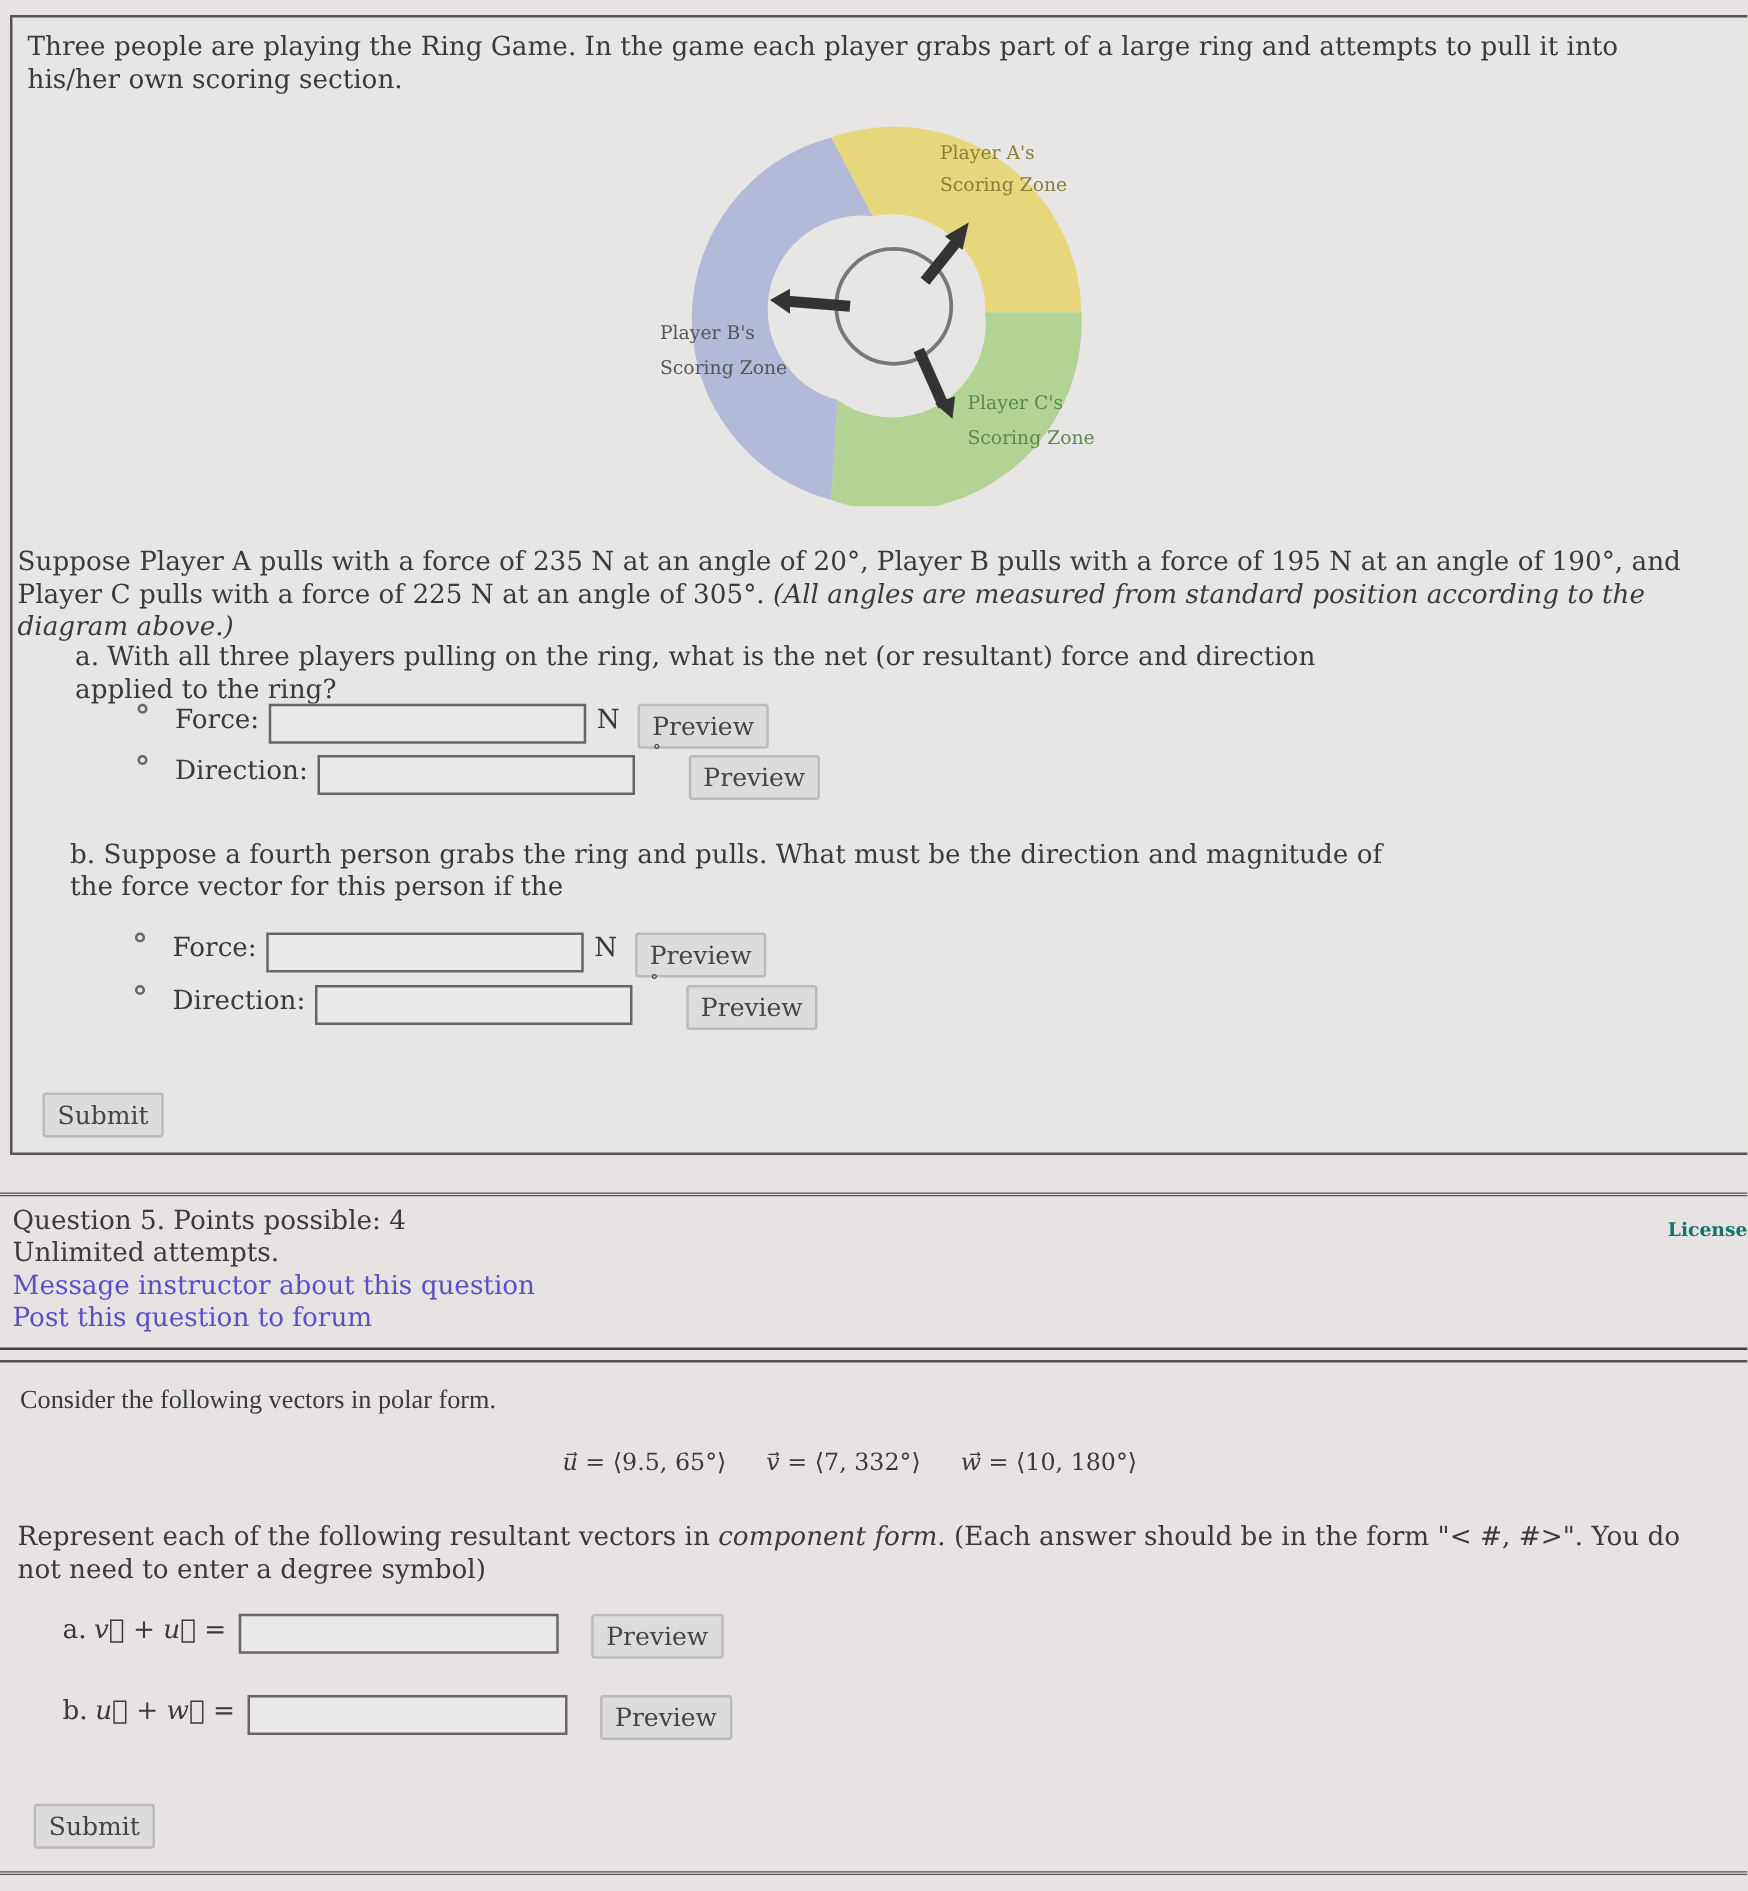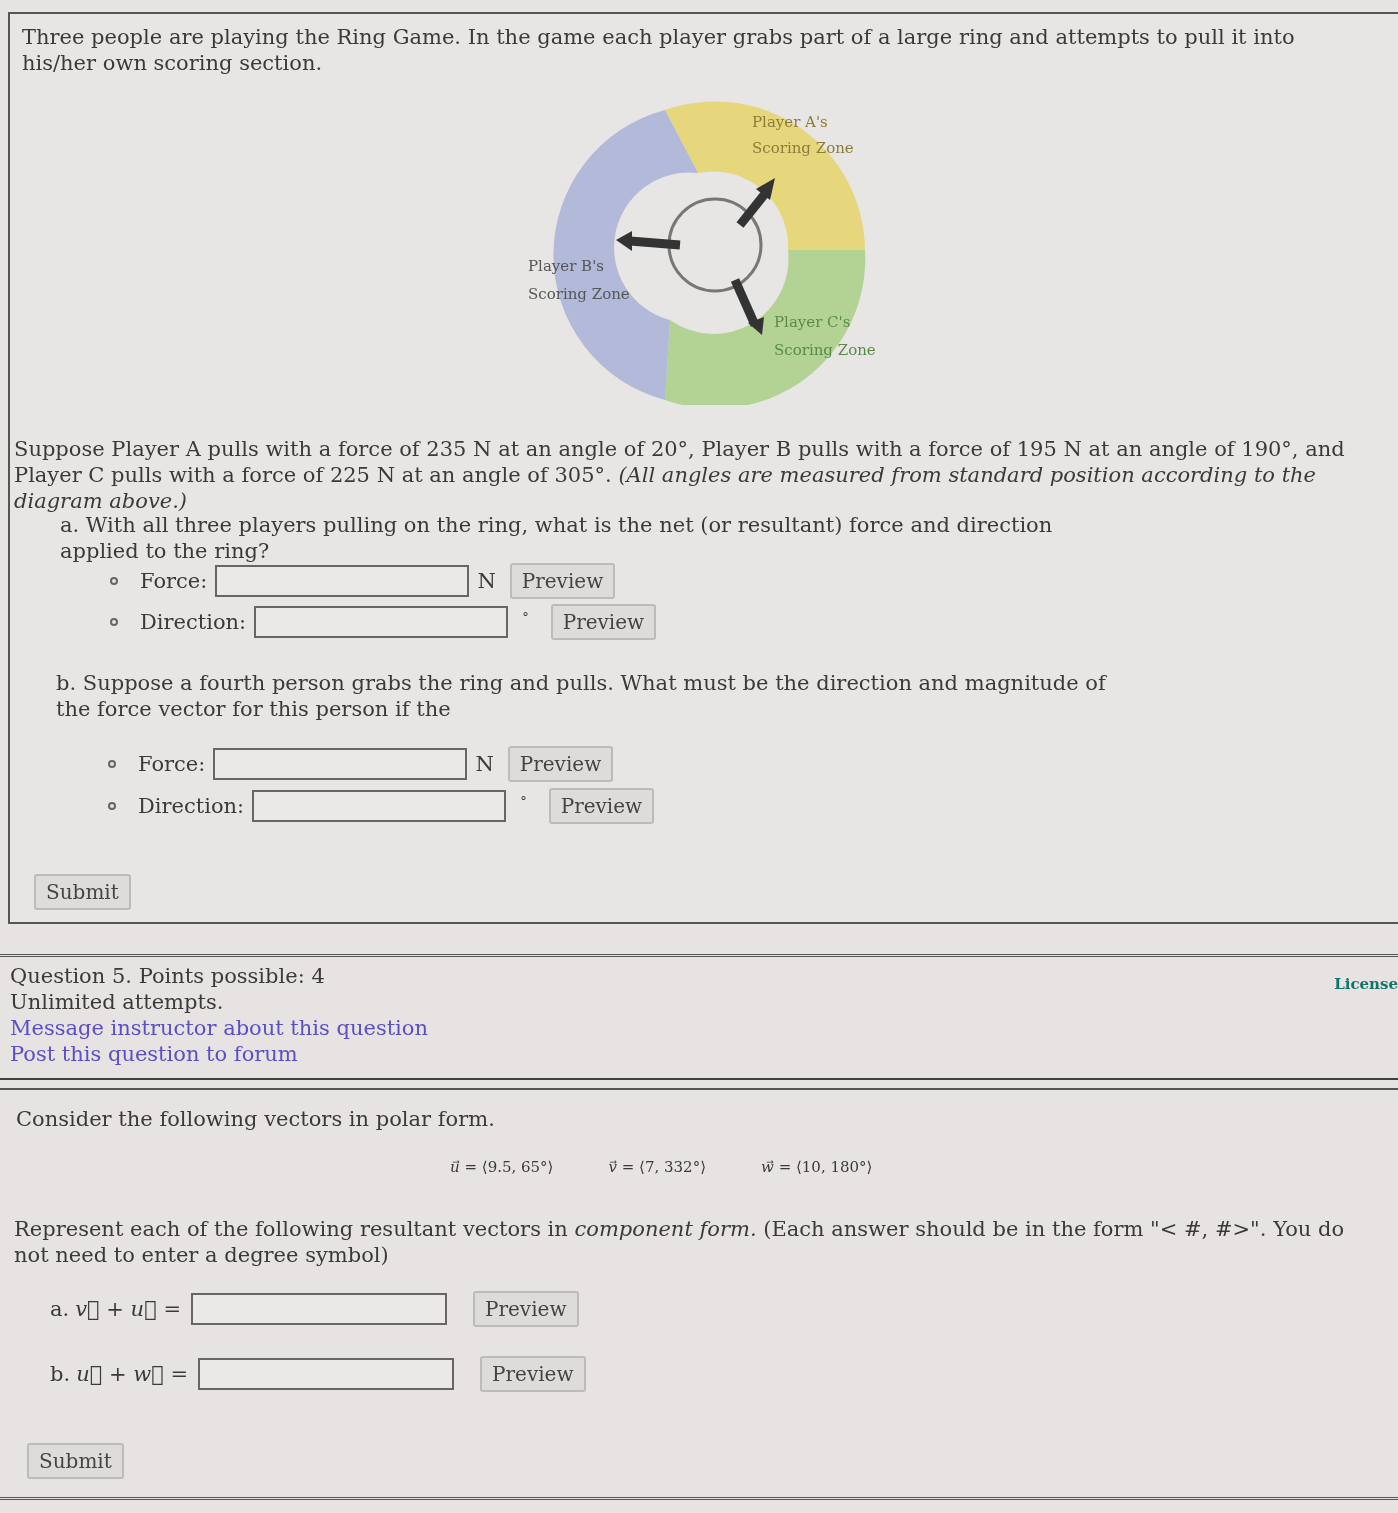--- a/index.html
+++ b/index.html
@@ -31,21 +31,21 @@
     }
     .prompt {
       position: absolute; left: 14px; top: 436px; width: 1360px;
       font-size: 21px; line-height: 26px;
     }
     .prompt em { font-style: italic; }
     .part-label {
       position: absolute; font-size: 21px; line-height: 26px;
     }
     .bullet-row {
-      position: absolute; display: flex; align-items: center; font-size: 21px;
+      position: absolute; display: flex; font-size: 21px;
     }
     .bullet {
       width: 8px; height: 8px; border-radius: 50%;
       border: 2px solid #666; margin-right: 22px; display: inline-block;
     }
     .field-label { margin-right: 8px; }
     .answer-input {
       height: 32px; border: 2px solid #666; background: #ebe9e8;
       font-family: "DejaVu Serif", serif; font-size: 18px; padding: 2px 6px;
     }
@@ -67,22 +67,22 @@
     }
     .q5-header .link { color: #5b4fc4; display: block; }
     .license { position: absolute; right: 0; top: 14px; font-size: 15px; color: #0f766e; font-weight: bold; }
 
     .q5-box {
       position: absolute; left: 0; top: 1088px; width: 1398px; height: 412px;
       border-top: 2px solid #555;
       border-bottom: 3px double #555;
     }
     .vec-line {
-      position: absolute; left: 450px; top: 1158px; font-size: 15px;
-      display: flex; gap: 55px;
+      position: absolute; left: 450px; top: 1158px; font-size: 19px;
+      display: flex; gap: 32px;
     }
     .vec { font-style: italic; }
     .math-label { font-size: 21px; margin-right: 6px; }
   </style>
 </head>
 <body>
 
 <div class="page">
 
   <div class="q-box"></div>
@@ -165,21 +165,21 @@
   <div class="q5-header">
     <div>Question 5. Points possible: 4</div>
     <div>Unlimited attempts.</div>
     <a class="link">Message instructor about this question</a>
     <a class="link">Post this question to forum</a>
     <a class="license">License</a>
   </div>
 
   <div class="q5-box"></div>
 
-  <div class="part-label" style="left:16px; top:1106px;">Consider the following vectors in polar form.</div>
+  <div class="part-label" style="left:16px; top:1106px;font-family:Liberation Serif, serif;">Consider the following vectors in polar form.</div>
 
   <div class="vec-line">
     <span><span class="vec">u</span>⃗ <span>= ⟨9.5, 65°⟩</span></span>
     <span><span class="vec">v</span>⃗ <span>= ⟨7, 332°⟩</span></span>
     <span><span class="vec">w</span>⃗ <span>= ⟨10, 180°⟩</span></span>
   </div>
 
   <div class="part-label" style="left:14px; top:1216px; width:1370px;">
     <span>Represent each of the following resultant vectors in </span><em>component form.</em><span> (Each answer should be in the form "&lt; #, #&gt;". You do not need to enter a degree symbol)</span>
   </div>

